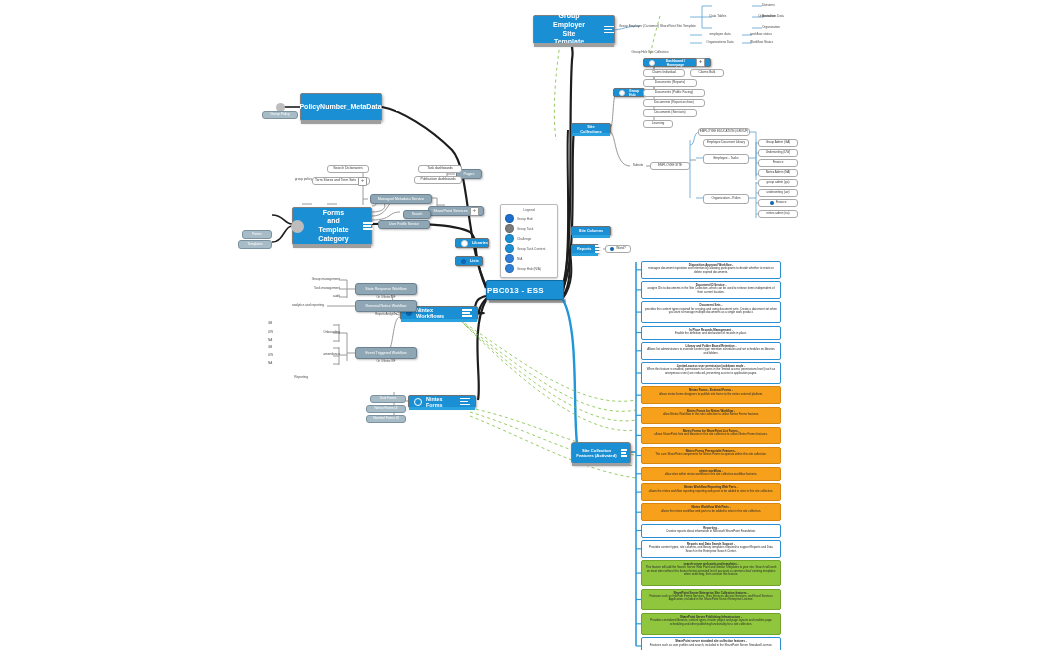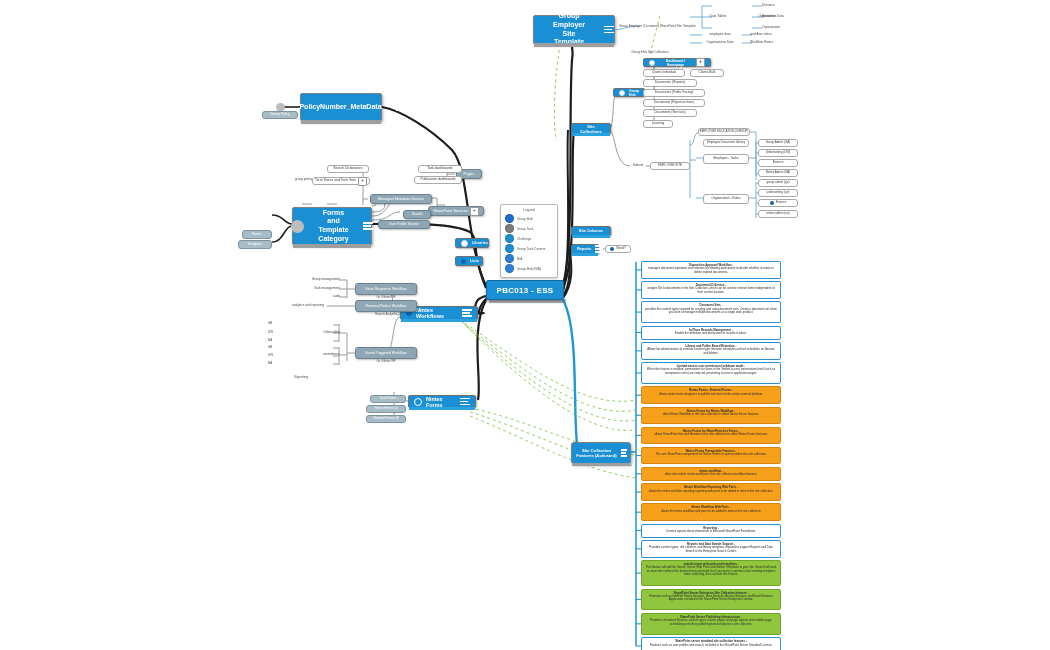--- a/index.html
+++ b/index.html
@@ -12,21 +12,21 @@
   }
   #canvas{position:absolute;left:0;top:0;width:1050px;height:650px;}
   svg.links{position:absolute;left:0;top:0;width:1050px;height:650px;pointer-events:none;}
 
   .node{position:absolute;box-sizing:border-box;}
 
   
   .central{
     background:#1b8fd4;color:#ffffff;font-weight:bold;
     border:1px solid #0d6ca3;border-radius:2px;
-    text-align:center;letter-spacing:.3px;
+    text-align:left;letter-spacing:.3px;
     box-shadow:0 2px 3px rgba(0,0,0,.35);
   }
   .central .shadowbar{position:absolute;left:2px;right:-3px;bottom:-4px;height:4px;background:#b9b9b9;border-radius:1px;z-index:-1;}
 
   
   .blue-big{
     background:#1b8fd4;color:#fff;font-weight:bold;text-align:center;
     border:1px solid #7f7f7f;border-radius:2px;
     display:flex;align-items:center;justify-content:center;
     box-shadow:1px 2px 3px rgba(0,0,0,.35);

